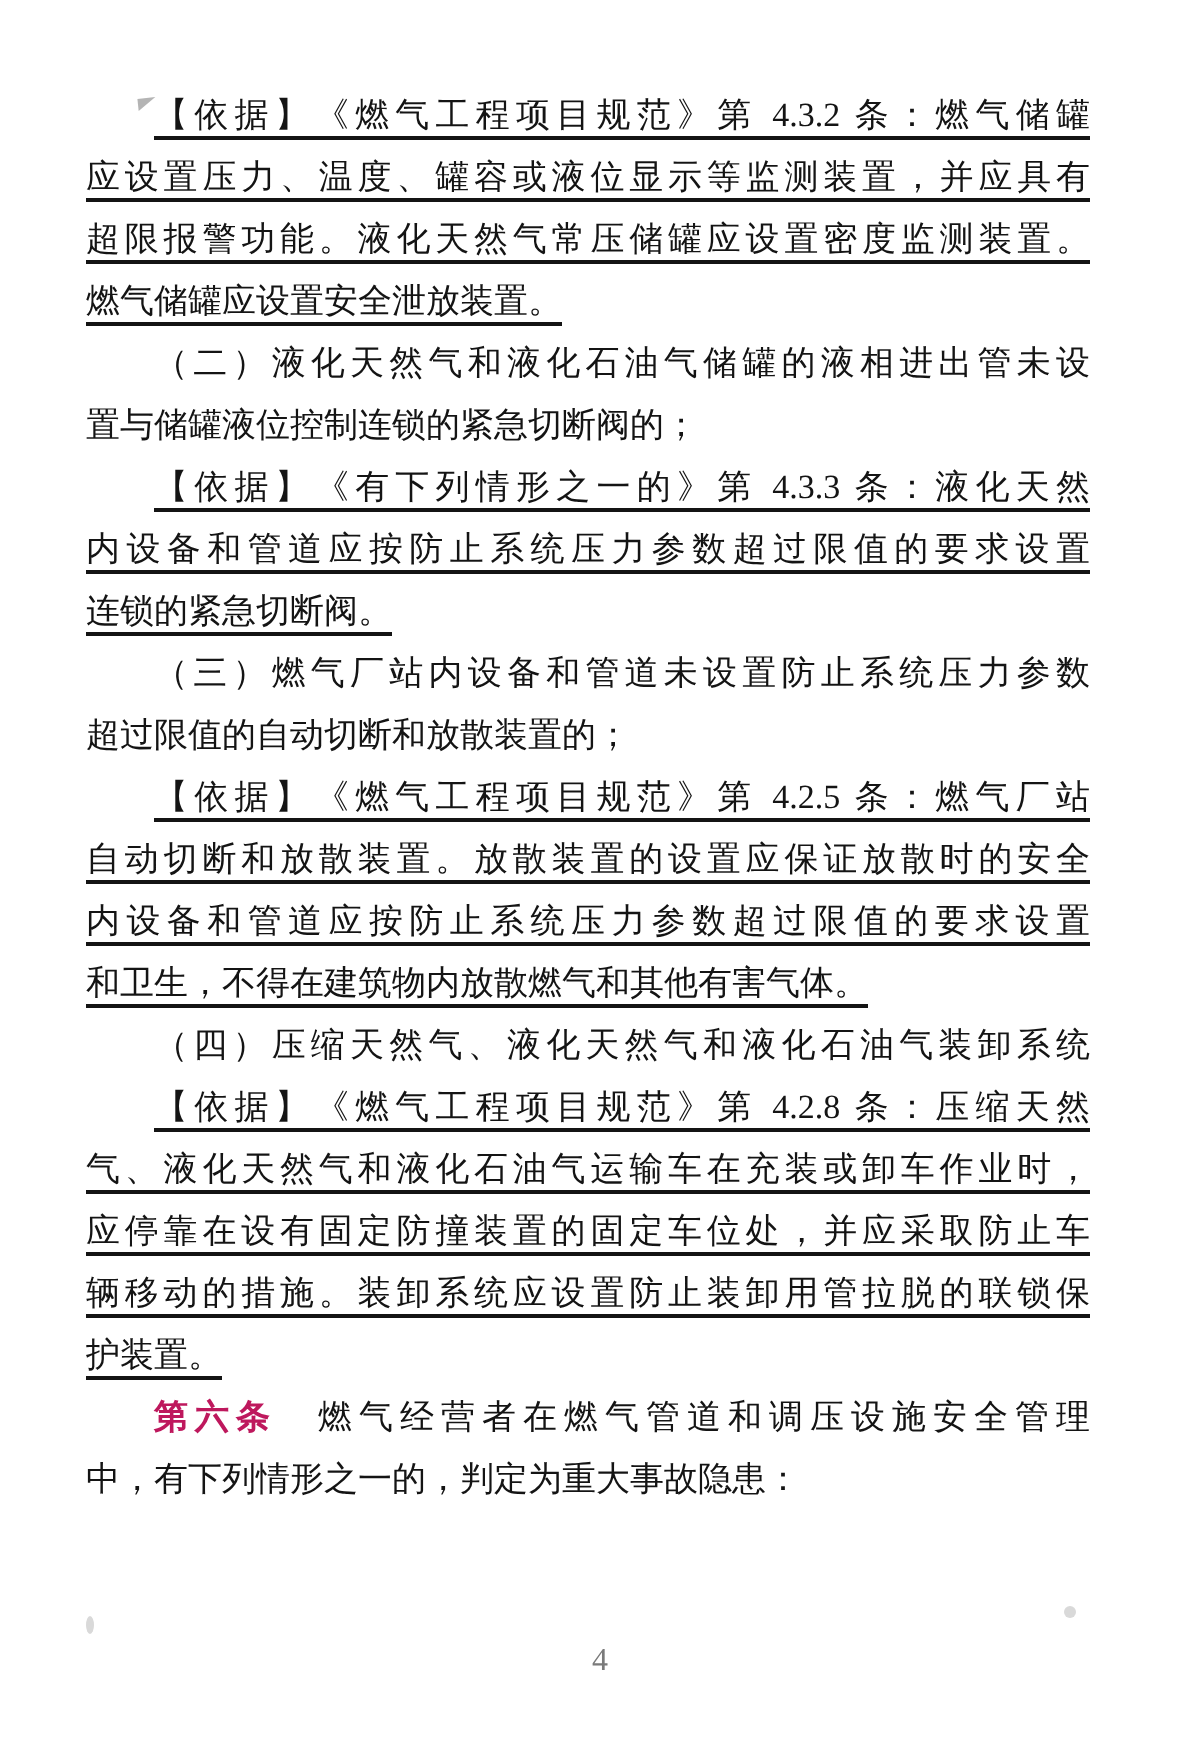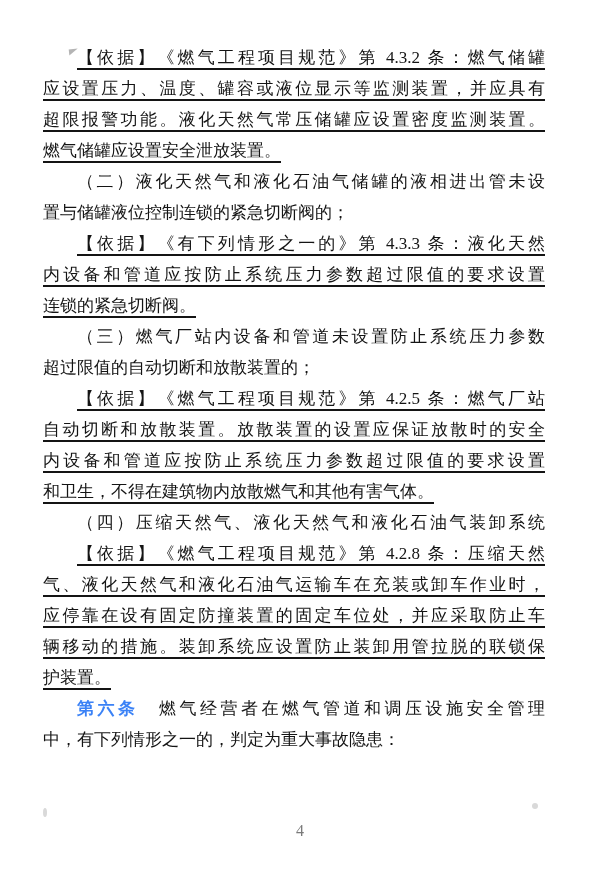--- a/index.html
+++ b/index.html
@@ -34,21 +34,21 @@
     letter-spacing: 0;
   }
   .line.indent { text-indent: 2em; }
   .line.end { text-align-last: left; }
   .para.underline .line {
     text-decoration: underline;
     text-decoration-thickness: 1.5px;
     text-underline-offset: 4.5px;
     text-decoration-color: #141414;
   }
-  .b { font-weight: bold; color: #3b82f6; }
+  .b { font-weight: bold; color: #be185d; }
   .footer {
     position: absolute;
     left: 0;
     right: 0;
     top: 820px;
     height: 22px;
     line-height: 22px;
     text-align: center;
     font-size: 16px;
     color: #7a7a7a;

